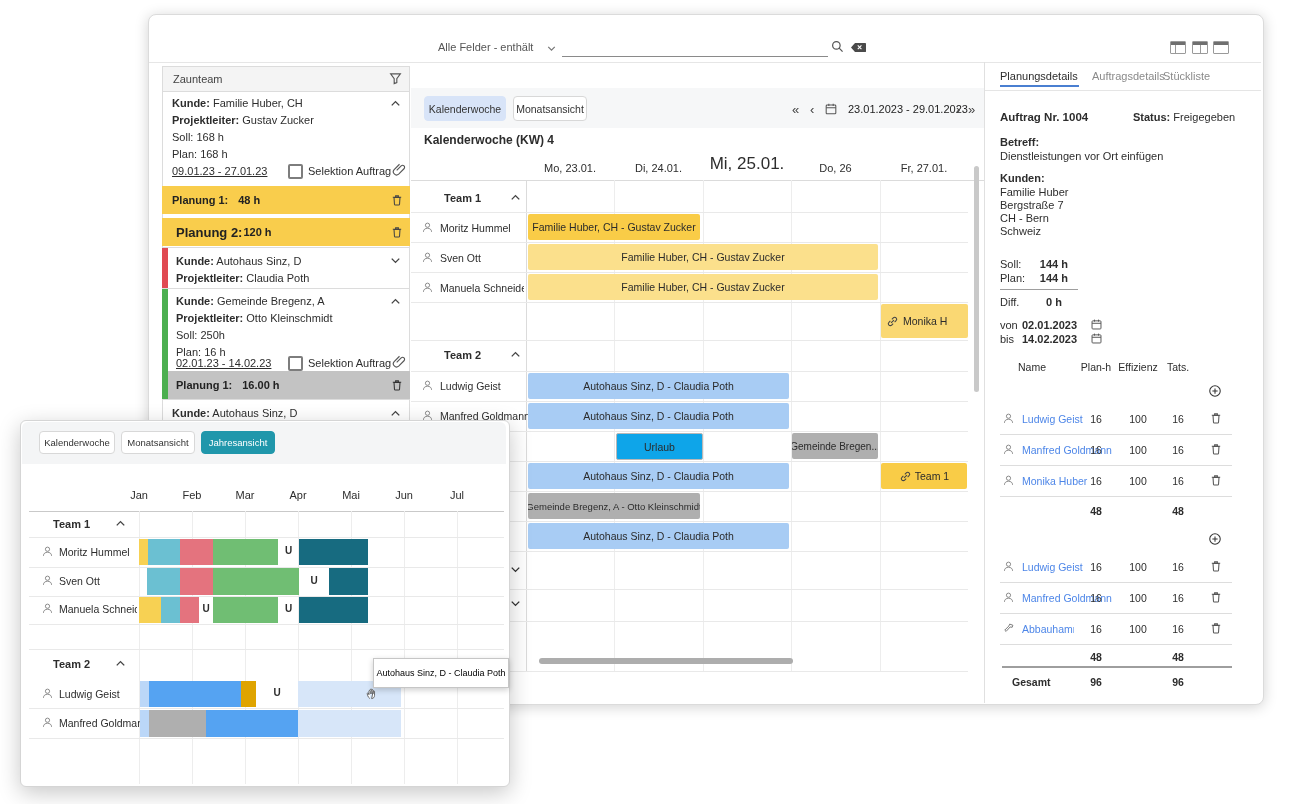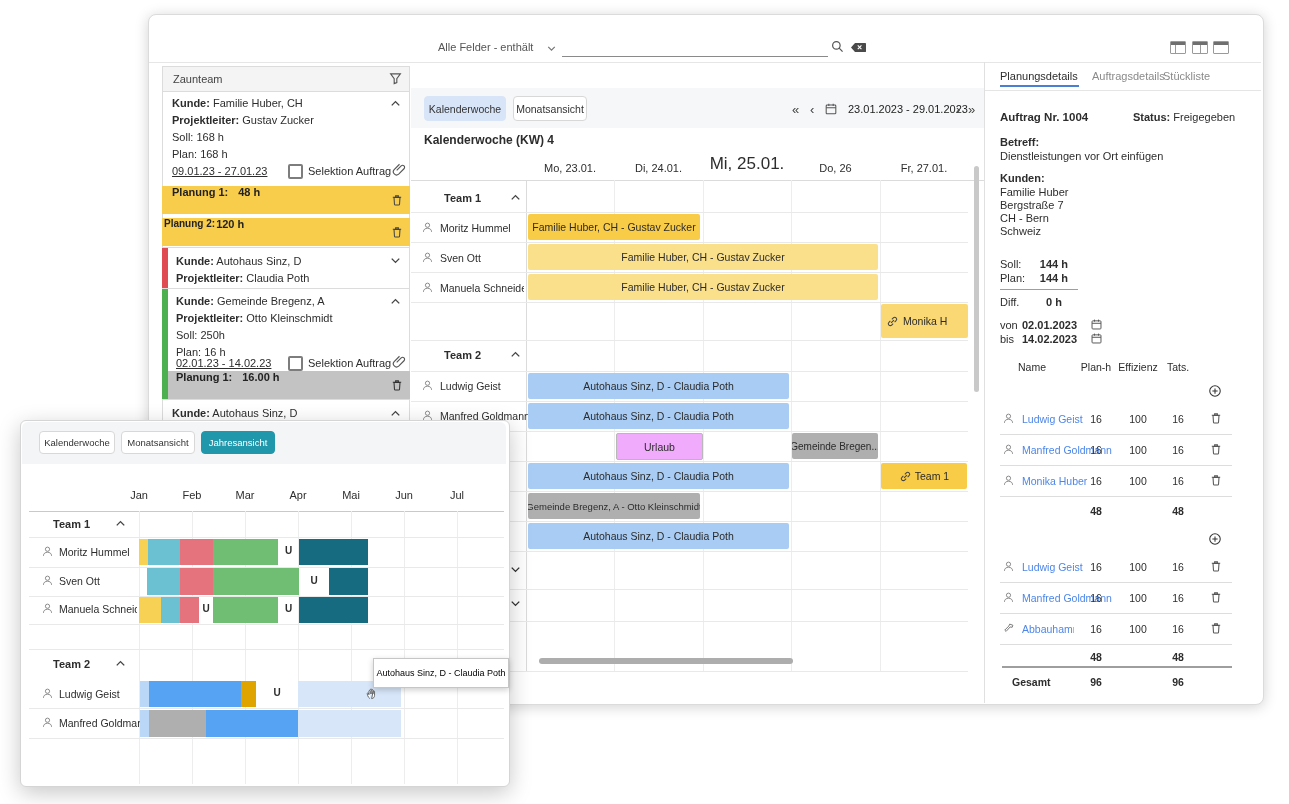--- a/index.html
+++ b/index.html
@@ -20,21 +20,21 @@
   svg{display:block;}
   .cb{position:absolute;width:11px;height:11px;border:2px solid #7d7d7d;border-radius:2px;background:#fff;}
   .datelink{text-decoration:underline;cursor:pointer;}
   .cell{position:absolute;font-size:10.5px;color:#2d2d2d;text-align:center;white-space:nowrap;}
   .link{color:#4D86E8;}
   .layic{position:absolute;width:16px;height:13px;border:1px solid #9A9A9A;background:#fff;border-radius:1px;box-sizing:border-box;}
   .layic .tb{position:absolute;left:0;top:0;right:0;height:3px;background:#6F6F6F;}
   .layic .vb{position:absolute;top:3px;bottom:0;width:1px;background:#9A9A9A;}
   .stripR{position:absolute;width:6px;background:#E04A52;}
   .stripG{position:absolute;width:6px;background:#4CAF50;}
-  .plbar{position:absolute;display:flex;align-items:flex-start;font-size:11px;color:#222;}
+  .plbar{position:absolute;display:flex;align-items:center;font-size:11px;color:#222;}
   .tooltipbox{position:absolute;background:#fff;border:1px solid #C6C6C6;box-shadow:0 2px 6px rgba(0,0,0,.2);z-index:20;}
   .yearpanel{position:absolute;left:20px;top:420px;width:488px;height:365px;background:#fff;border:1px solid #D5D5D5;border-radius:6px;box-shadow:0 6px 22px rgba(0,0,0,.22);z-index:30;}
   .scrollbar{position:absolute;background:#ADADAD;border-radius:3px;}
 </style>
 </head>
 <body>
 
 <svg width="0" height="0" style="position:absolute">
   <defs>
     <symbol id="sy-person" viewBox="0 0 16 16">
@@ -135,21 +135,21 @@
     </svg>
 
   <div class="plbar" style="left:162px;top:186px;width:248px;height:28px;background:#F9CD4C">
     <span class="b" style="margin-left:10px;font-size:11px">Planung 1:</span>
     <span class="b" style="margin-left:10px;font-size:11px">48 h</span>
   </div>
   <svg class="icon" style="left:390px;top:193px;color:#444" width="14" height="14">
       <use href="#sy-trash"></use>
     </svg>
   <div class="plbar" style="left:162px;top:218px;width:248px;height:28px;background:#F9CD4C">
-    <span class="b" style="margin-left:2px;font-size:10px">Planung 2:</span>
+    <span class="b" style="margin-left:14px;font-size:13px">Planung 2:</span>
     <span class="b" style="margin-left:1px;font-size:11px">120 h</span>
   </div>
   <svg class="icon" style="left:390px;top:225px;color:#444" width="14" height="14">
       <use href="#sy-trash"></use>
     </svg>
   <div class="hl" style="left:162px;top:247px;width:248px;background:#DCDCDC"></div>
 
   <div class="stripR" style="left:162px;top:248px;height:40px"></div>
   <div class="t11" style="left:176px;top:255px"><span class="b">Kunde:</span> <span>Autohaus Sinz, D</span></div>
   <div class="t11" style="left:176px;top:272px"><span class="b">Projektleiter:</span> <span>Claudia Poth</span></div>
@@ -269,21 +269,21 @@
     </svg>
   <div class="t10" style="left:440px;top:380px">Ludwig Geist</div>
   <div class="bar" style="left:528px;top:373px;width:261px;height:26px;background:#A8CCF4">Autohaus Sinz, D - Claudia Poth</div>
 
   <svg class="icon" style="left:421px;top:409px;color:#888" width="13" height="13">
       <use href="#sy-person"></use>
     </svg>
   <div class="t10" style="left:440px;top:410px">Manfred Goldmann</div>
   <div class="bar" style="left:528px;top:403px;width:261px;height:26px;background:#A8CCF4">Autohaus Sinz, D - Claudia Poth</div>
 
-  <div class="bar" style="left:616px;top:433px;width:85px;height:25px;background:#f0abfc;border:1px solid #B8B8B8">Urlaub</div>
+  <div class="bar" style="left:616px;top:433px;width:85px;height:25px;background:#0ea5e9;border:1px solid #B8B8B8">Urlaub</div>
   <div class="bar" style="left:792px;top:433px;width:86px;height:26px;background:#AFAFAF;font-size:10px">Gemeinde Bregen...</div>
 
   <div class="bar" style="left:528px;top:463px;width:261px;height:26px;background:#A8CCF4">Autohaus Sinz, D - Claudia Poth</div>
   <div class="bar" style="left:881px;top:463px;width:86px;height:26px;background:#F9CC47">
     <svg style="color:#444;margin-right:3px" width="13" height="13">
         <use href="#sy-link"></use>
       </svg>
     <span>Team 1</span>
   </div>
 

